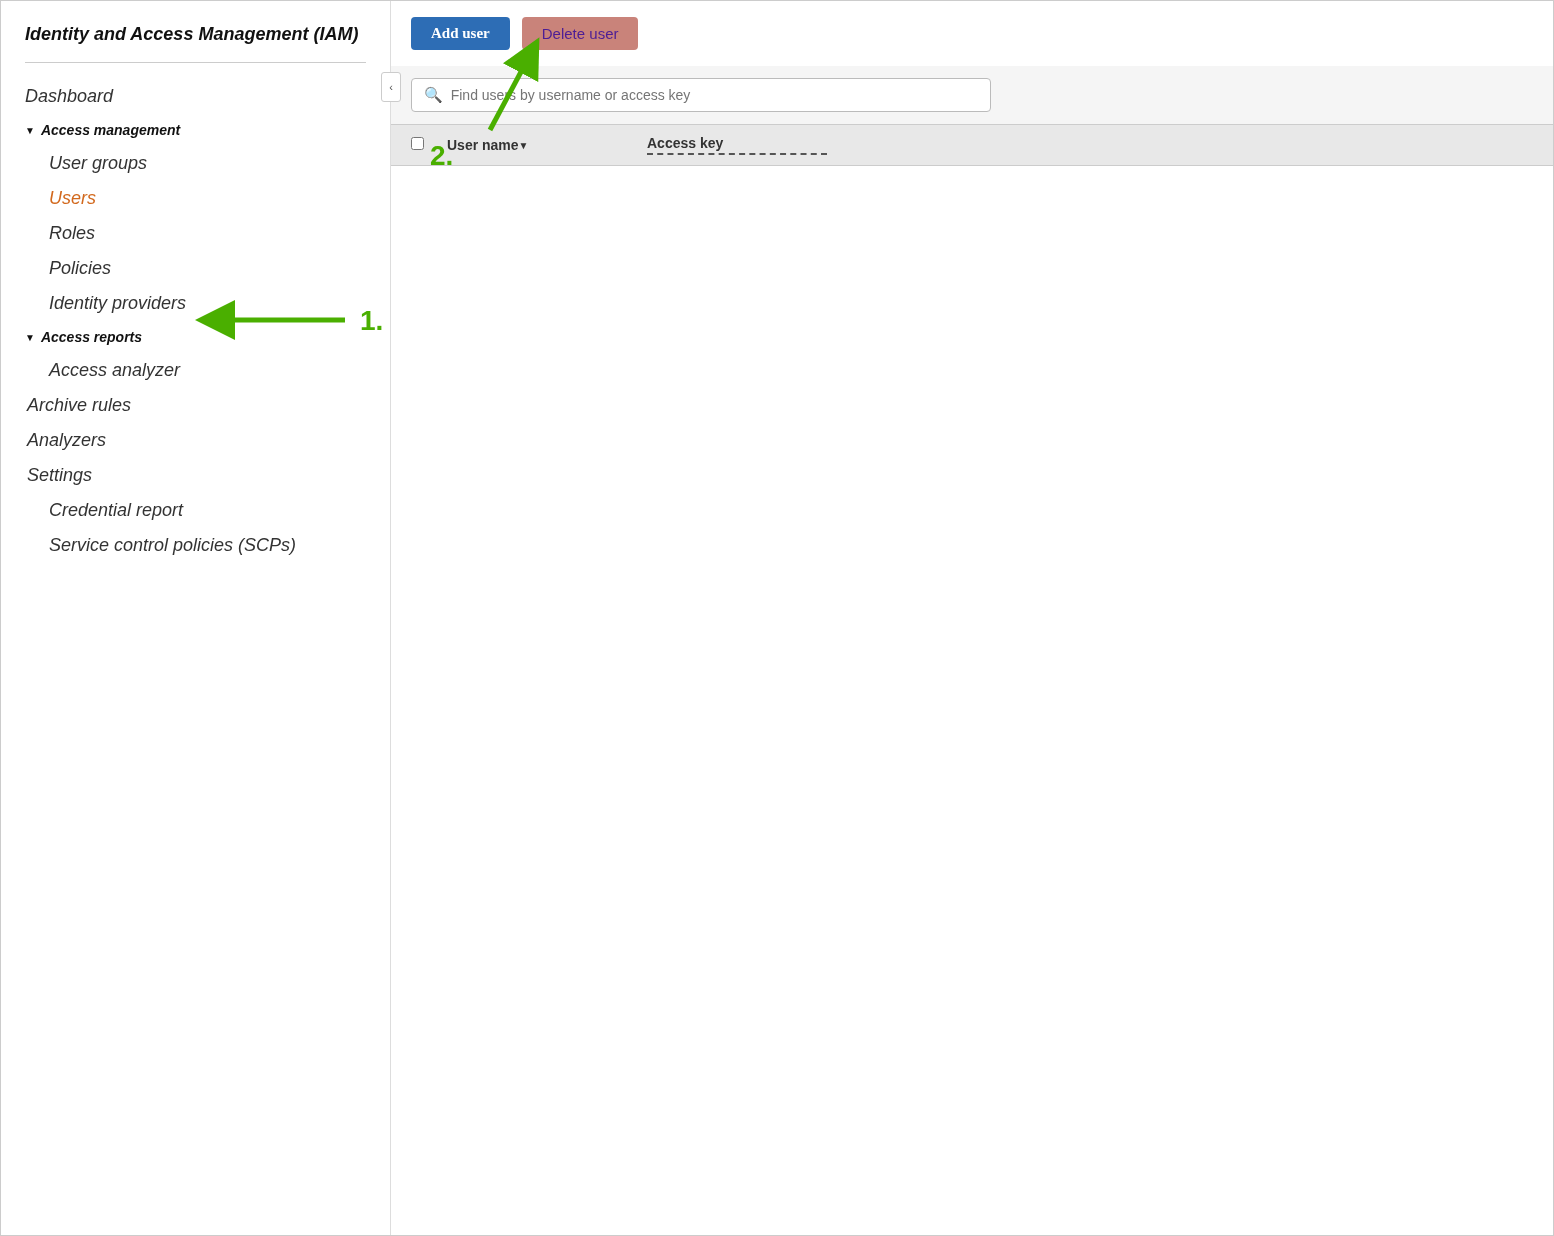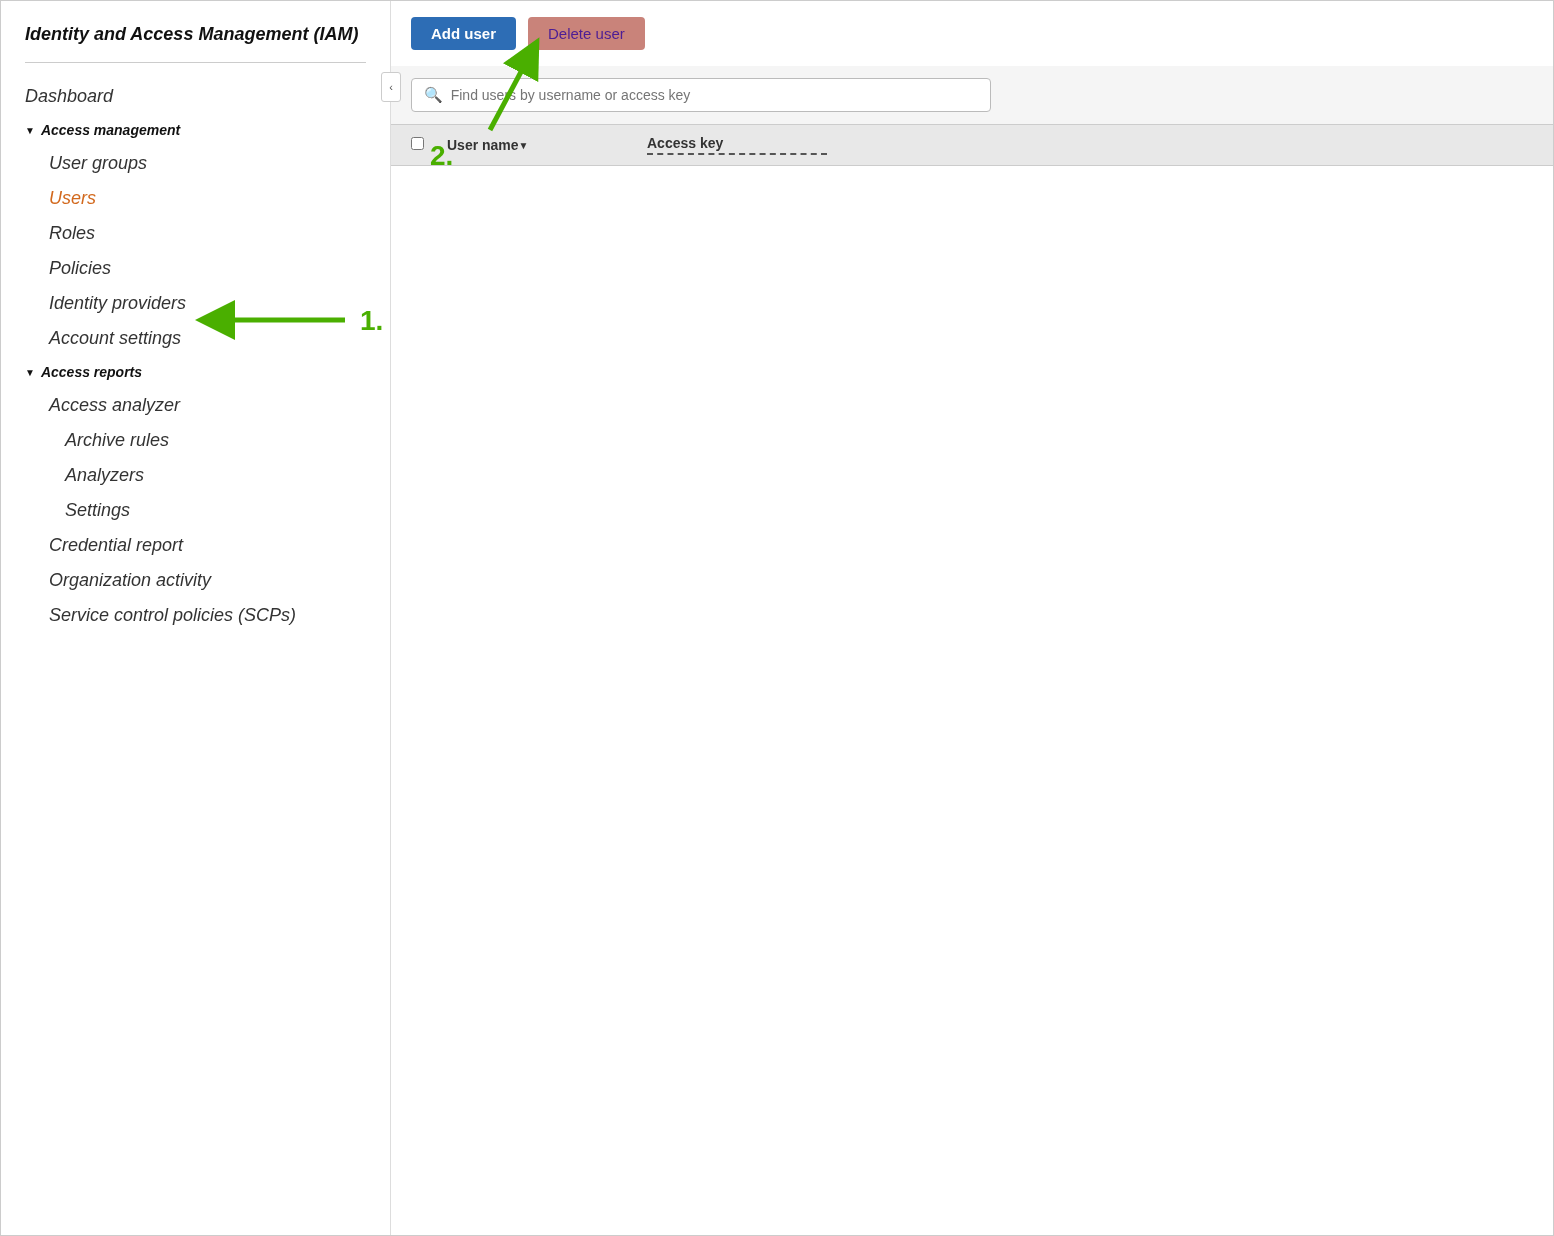--- a/index.html
+++ b/index.html
@@ -72,21 +72,21 @@
     .sidebar-item.active {
       color: #d2691e;
       font-weight: normal;
     }
 
     .sidebar-item.sub {
       padding-left: 48px;
     }
 
     .sidebar-item.sub2 {
-      padding-left: 64px;
+      padding-left: 26px;
     }
 
     
     .main-content {
       flex: 1;
       display: flex;
       flex-direction: column;
       overflow: hidden;
       background: #fff;
     }
@@ -102,20 +102,21 @@
 
     .btn-add-user {
       background: #2d6db5;
       color: #fff;
       border: none;
       border-radius: 4px;
       padding: 8px 20px;
       font-size: 15px;
       font-weight: bold;
       cursor: pointer;
+      font-family: Liberation Serif, serif;
     }
 
     .btn-delete-user {
       background: #c9837a;
       color: #4c1d95;
       border: none;
       border-radius: 4px;
       padding: 8px 20px;
       font-size: 15px;
       cursor: pointer;
@@ -260,23 +261,20 @@
     </div>
 
     <div class="sidebar-item sub">
       <span>Policies</span>
     </div>
 
     <div class="sidebar-item sub">
       <span>Identity providers</span>
     </div>
 
-    <div class="sidebar-item sub">
-      <span>Account settings</span>
-    </div>
 
     <div class="sidebar-section-label">
       <span class="arrow">▼</span>
       <span>Access reports</span>
     </div>
 
     <div class="sidebar-item sub">
       <span>Access analyzer</span>
     </div>
 
@@ -289,23 +287,20 @@
     </div>
 
     <div class="sidebar-item sub2">
       <span>Settings</span>
     </div>
 
     <div class="sidebar-item sub">
       <span>Credential report</span>
     </div>
 
-    <div class="sidebar-item sub">
-      <span>Organization activity</span>
-    </div>
 
     <div class="sidebar-item sub">
       <span>Service control policies (SCPs)</span>
     </div>
   </div>
 
   <div class="collapse-toggle">‹</div>
 
   <div class="main-content">
 

